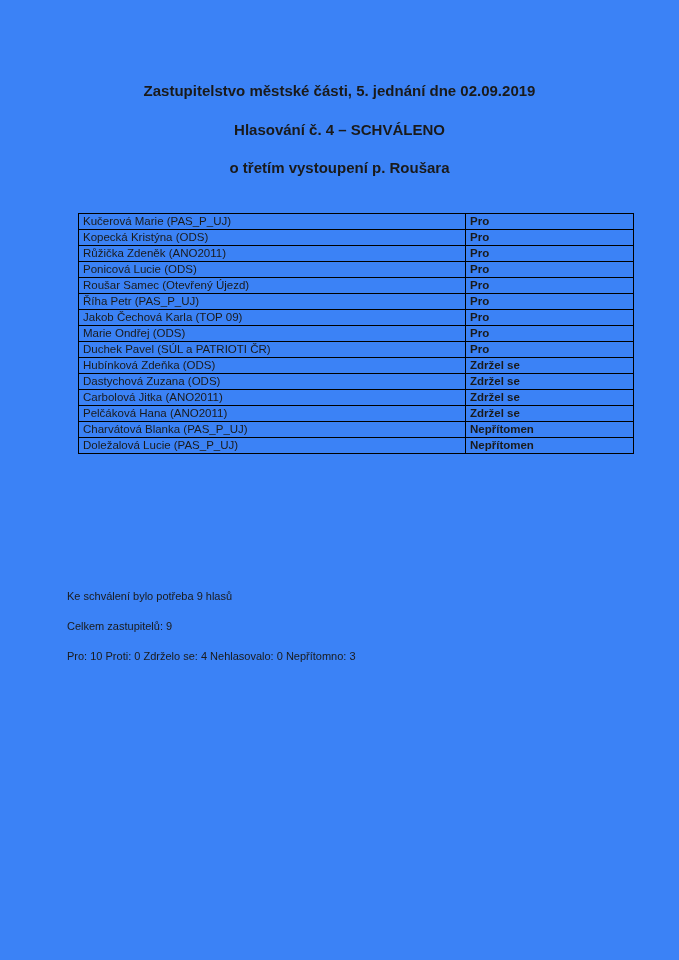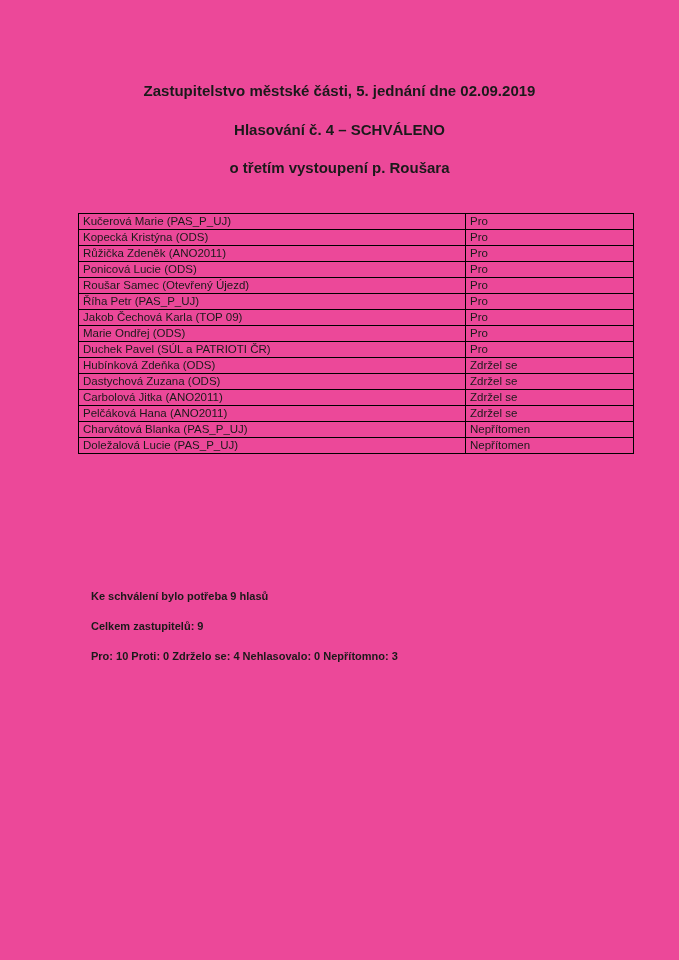--- a/index.html
+++ b/index.html
@@ -8,21 +8,21 @@
     height: 960px;
     background: #ffffff;
     font-family: "Liberation Sans", "DejaVu Sans", sans-serif;
     color: #1a1a1a;
     position: relative;
     overflow: hidden;
   }
   .page {
     position: absolute;
     inset: 0;
-    background: #ec4899;
+    background: #3b82f6;
   }
   .title-line {
     position: absolute;
     left: 0;
     width: 679px;
     text-align: center;
     font-weight: bold;
     font-size: 15px;
     line-height: 19px;
     color: #1a1a1a;
@@ -45,26 +45,26 @@
     font-size: 11.5px;
     line-height: 15px;
     height: 15.1px;
     padding: 0 2px 0 4px;
     vertical-align: middle;
     white-space: nowrap;
     overflow: hidden;
     color: #1a1a1a;
   }
   td.name-cell { width: 387px; }
-  td.vote-cell { width: 168px; }
+  td.vote-cell { width: 168px; font-weight: bold; }
 
   .summary-line {
     position: absolute;
-    left: 91px;
-    font-weight: bold;
+    left: 67px;
+    font-weight: normal;
     font-size: 11px;
     line-height: 14px;
     color: #1a1a1a;
     white-space: nowrap;
   }
   .summary-1 { top: 589px; }
   .summary-2 { top: 619px; }
   .summary-3 { top: 649px; }
 </style>
 </head>

